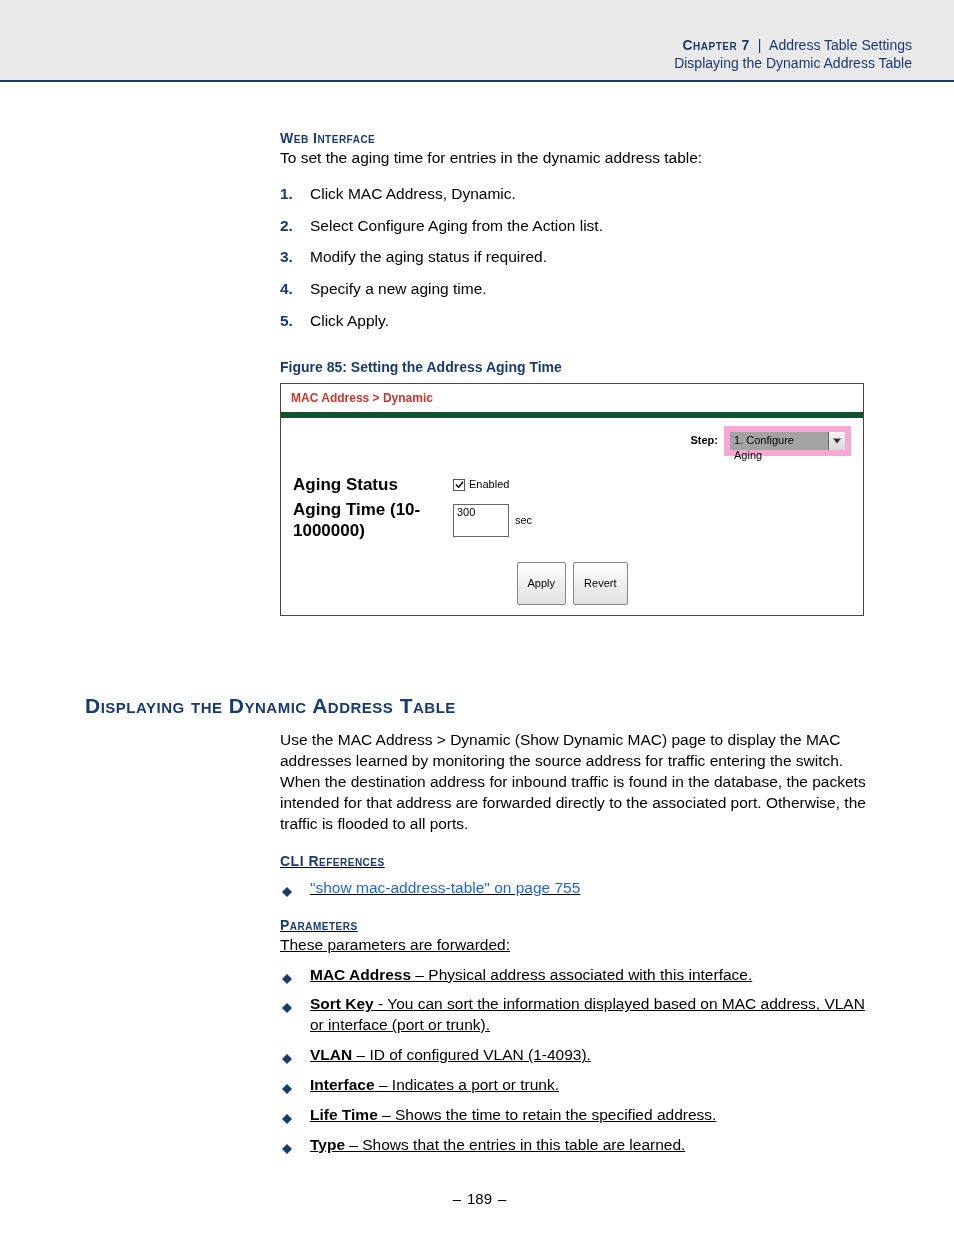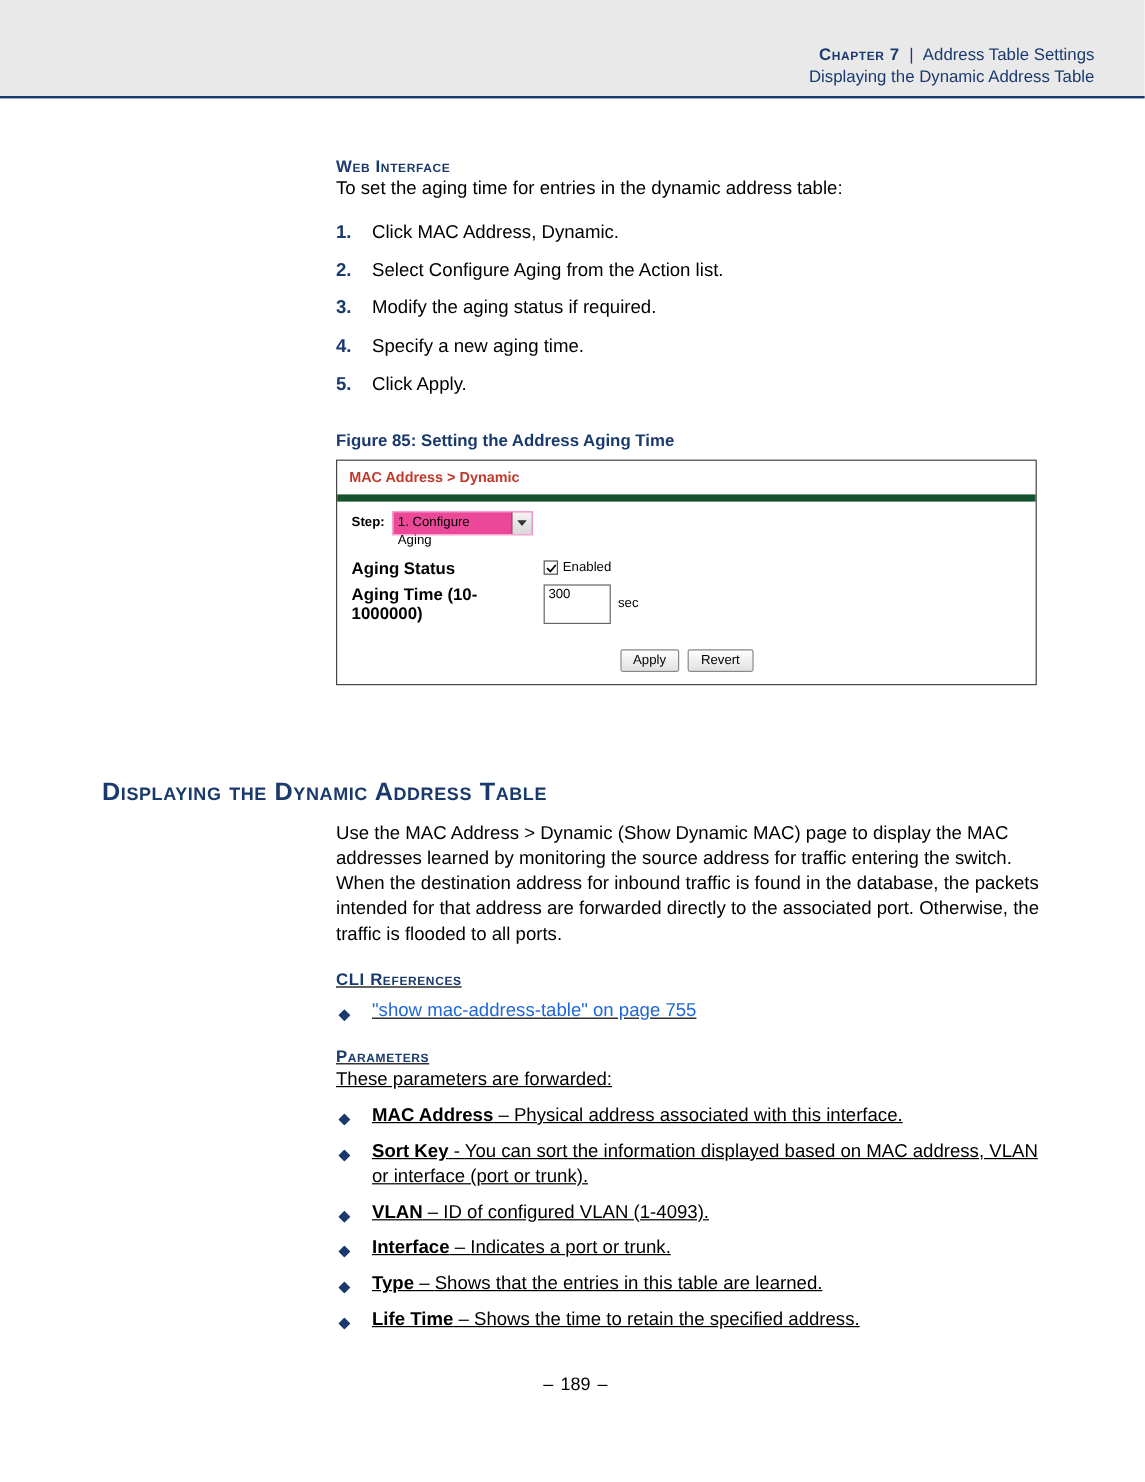--- a/index.html
+++ b/index.html
@@ -78,27 +78,28 @@
     color: #c0392b;
     padding: 7px 10px 6px 10px;
     font-size: 12px;
     border-bottom: 6px solid #14532d;
     font-weight: bold;
   }
   .ui-row {
     padding: 8px 12px;
     display: flex;
     align-items: center;
+    justify-content: flex-end;
   }
   .ui-step-lbl { font-weight: bold; margin-right: 6px; }
   .ui-select-wrap {
     display: inline-flex;
-    border: 1px solid #f9a8d4;
+    border: 6px solid #f9a8d4;
     height: 18px;
-    background: #ec4899;
+    background: #a3a3a3;
     position: relative;
   }
   .ui-select-text {
     width: 98px;
     padding: 1px 4px;
     box-sizing: border-box;
     font-size: 11px;
     line-height: 15px;
   }
   .ui-select-arrow {
@@ -111,21 +112,21 @@
   }
   .ui-select-arrow svg { width: 8px; height: 6px; }
   .ui-form {
     padding: 6px 12px 10px 12px;
   }
   .ui-form-row {
     display: flex;
     align-items: center;
     margin: 5px 0;
   }
-  .ui-form-lbl { width: 160px; font-weight: bold; font-size: 14px;}
+  .ui-form-lbl { width: 160px; font-weight: bold; font-size: 17px;}
   .ui-check {
     width: 12px; height: 12px; border: 1px solid #555; background:#fff;
     display:inline-flex; align-items:center; justify-content:center; margin-right:4px;
     box-sizing: border-box;
   }
   .ui-check svg { width:9px; height:9px; }
   .ui-input {
     border: 1px solid #666;
     height: 33px;
     width: 56px;
@@ -137,21 +138,21 @@
   .ui-sec { margin-left: 6px; }
   .ui-btnrow {
     padding: 6px 10px 10px 10px;
     text-align: center;
   }
   .ui-btn {
     display:inline-block;
     border: 1px solid #888;
     background: linear-gradient(#fefefe,#e1e1e1);
     font-size: 11px;
-    padding: 2px 10px;
+    padding: 14px 10px;
     margin: 0 2px;
     min-width: 44px;
     box-sizing: border-box;
     text-align:center;
     border-radius: 2px;
   }
   .h2 {
     color: #1a3a6e;
     font-variant: small-caps;
     font-weight: bold;
@@ -278,24 +279,24 @@
                 <polygon points="5,0 10,5 5,10 0,5" fill="#1a3a6e"></polygon>
               </svg></span><span class="b">Sort Key</span><span> - </span><span>You can sort the information displayed based on MAC address, VLAN or interface (port or trunk).</span></div>
           <div class="bullet"><span class="bullet-diamond"><svg viewBox="0 0 10 10">
                 <polygon points="5,0 10,5 5,10 0,5" fill="#1a3a6e"></polygon>
               </svg></span><span class="b">VLAN</span><span> – </span><span>ID of configured VLAN (1-4093).</span></div>
           <div class="bullet"><span class="bullet-diamond"><svg viewBox="0 0 10 10">
                 <polygon points="5,0 10,5 5,10 0,5" fill="#1a3a6e"></polygon>
               </svg></span><span class="b">Interface</span><span> – </span><span>Indicates a port or trunk.</span></div>
           <div class="bullet"><span class="bullet-diamond"><svg viewBox="0 0 10 10">
                 <polygon points="5,0 10,5 5,10 0,5" fill="#1a3a6e"></polygon>
+              </svg></span><span class="b">Life Time</span><span> – </span><span>Shows the time to retain the specified address.</span></div>
+          <div class="bullet"><span class="bullet-diamond"><svg viewBox="0 0 10 10">
+                <polygon points="5,0 10,5 5,10 0,5" fill="#1a3a6e"></polygon>
               </svg></span><span class="b">Type</span><span> – </span><span>Shows that the entries in this table are learned.</span></div>
-          <div class="bullet"><span class="bullet-diamond"><svg viewBox="0 0 10 10">
-                <polygon points="5,0 10,5 5,10 0,5" fill="#1a3a6e"></polygon>
-              </svg></span><span class="b">Life Time</span><span> – </span><span>Shows the time to retain the specified address.</span></div>
         </div>
     </div>
   </div>
 
   <div class="pagenum">
     <span class="dash">–</span><span>189</span><span class="dash">–</span>
   </div>
 
 </div>
 

